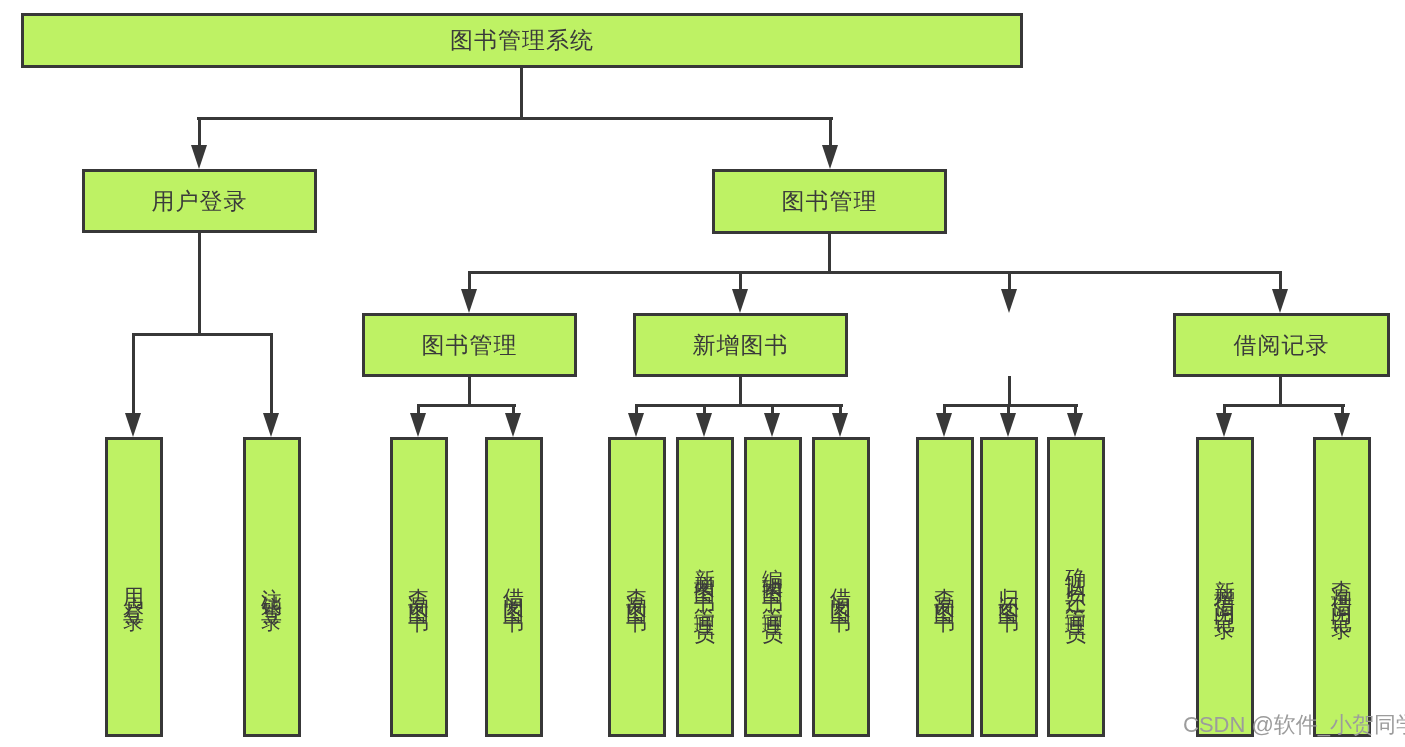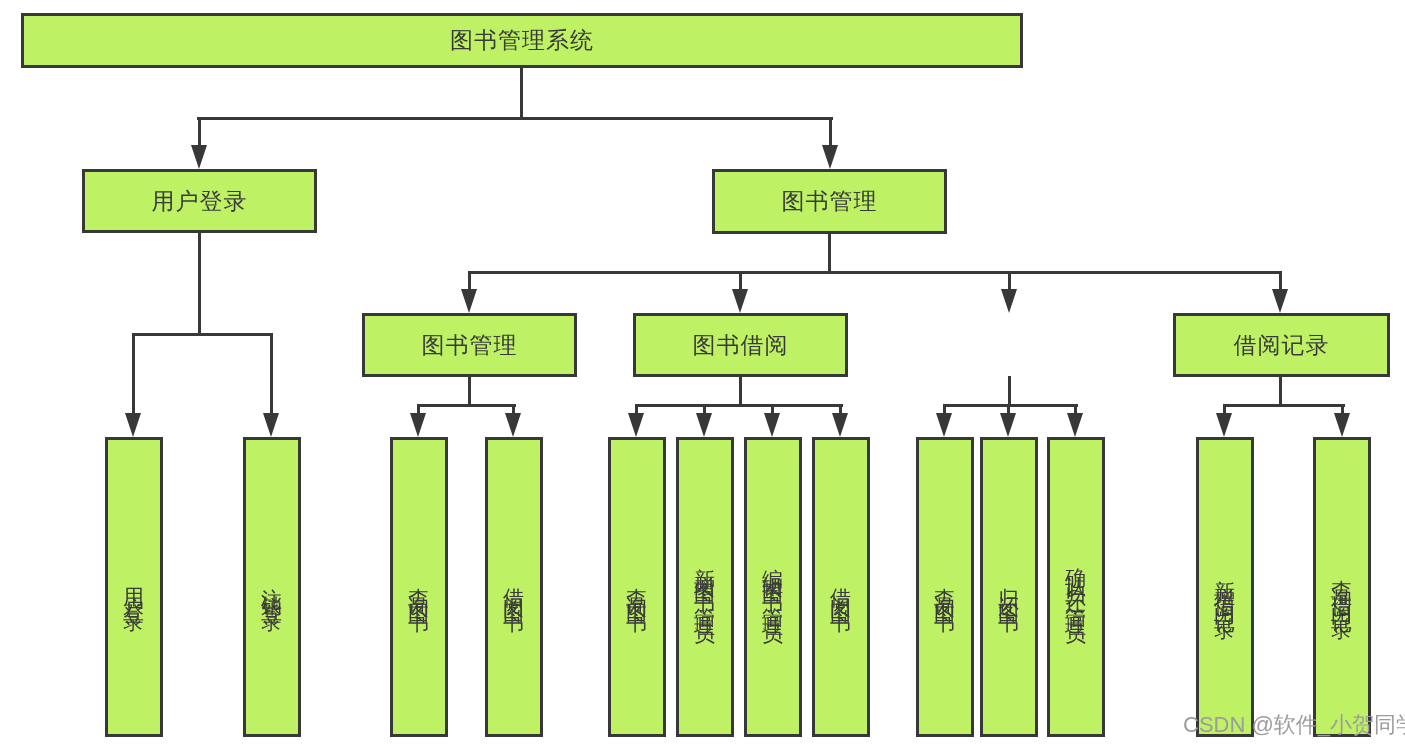--- a/index.html
+++ b/index.html
@@ -86,21 +86,21 @@
   <div class="ah" style="left:732px;top:289px;"></div>
   <div class="ln" style="left:1008px;top:274px;width:3px;height:17px;"></div>
   <div class="ah" style="left:1001px;top:289px;"></div>
   <div class="ln" style="left:1279px;top:274px;width:3px;height:17px;"></div>
   <div class="ah" style="left:1272px;top:289px;"></div>
 
   <div class="box box-h" style="left:362px;top:313px;width:215px;height:64px;">
     <span>图书管理</span>
   </div>
   <div class="box box-h" style="left:633px;top:313px;width:215px;height:64px;">
-    <span>图书借阅</span>
+    <span>新增图书</span>
   </div>
   <div class="box box-h" style="left:1173px;top:313px;width:217px;height:64px;">
     <span>借阅记录</span>
   </div>
 
   <div class="ln" style="left:468px;top:377px;width:3px;height:30px;"></div>
   <div class="ln" style="left:417px;top:404px;width:99px;height:3px;"></div>
   <div class="ln" style="left:417px;top:407px;width:3px;height:8px;"></div>
   <div class="ah" style="left:410px;top:413px;"></div>
   <div class="ln" style="left:512px;top:407px;width:3px;height:8px;"></div>

